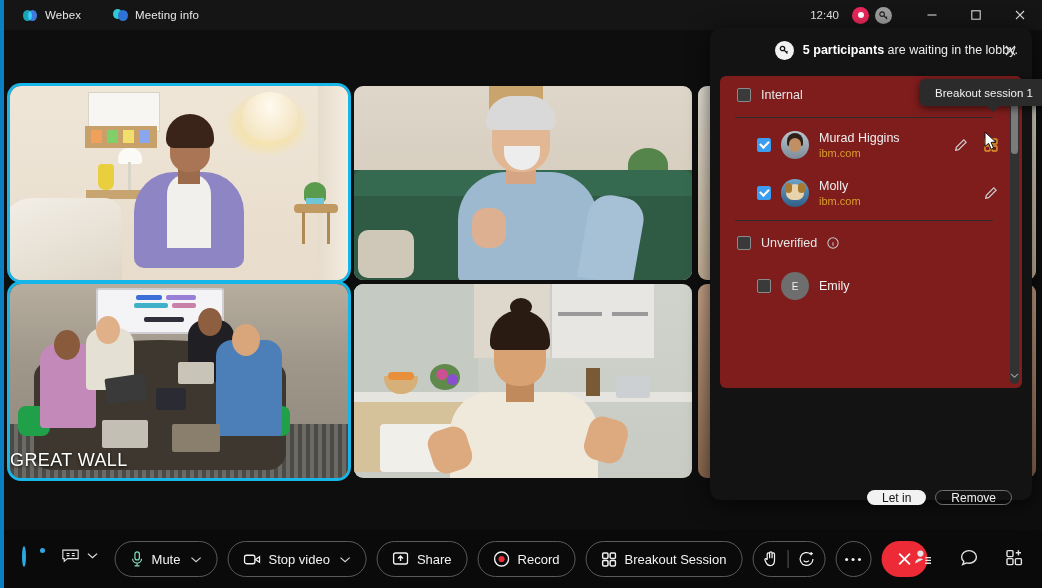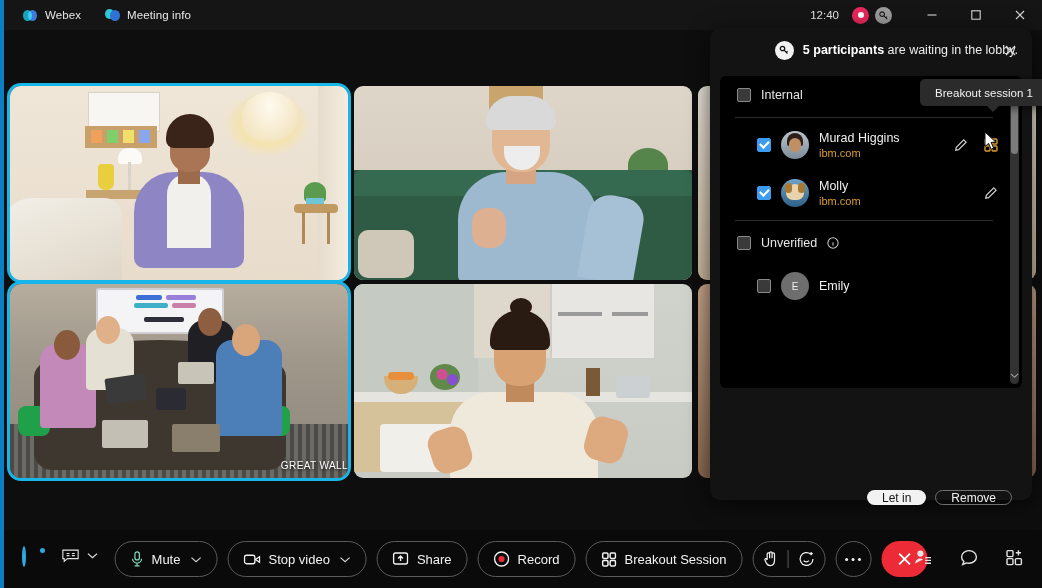--- a/index.html
+++ b/index.html
@@ -15,21 +15,21 @@
   .edge-accent {
     position: absolute; left: 0; top: 0; width: 4px; height: 588px;
     background: #0b7fc4; z-index: 60;
   }
 
   
   .titlebar {
     position: absolute; left: 0; top: 0; width: 1042px; height: 30px;
     background: #151515; display: flex; align-items: center; z-index: 40;
   }
-  .tb-left { display: flex; align-items: center; gap: 4px; padding-left: 13px; }
+  .tb-left { display: flex; align-items: center; gap: 12px; padding-left: 13px; }
   .tb-item { display: flex; align-items: center; gap: 7px; padding: 0 10px; height: 30px; }
   .tb-item span.lbl { font-size: 11.5px; color: #e8e8e8; letter-spacing: .1px; }
   .webex-logo { width: 15px; height: 13px; position: relative; }
   .webex-logo i {
     position: absolute; top: 1px; width: 9px; height: 11px; border-radius: 50%;
     display: block;
   }
   .webex-logo i.a { left: 0; background: #17a3b8; }
   .webex-logo i.b { left: 5px; background: #2b6fd8; mix-blend-mode: screen; }
   .mi-icon { width: 15px; height: 14px; position: relative; }
@@ -58,22 +58,22 @@
   .win-btn svg { display: block; }
 
   
   .grid { position: absolute; left: 0; top: 30px; width: 1042px; height: 500px; }
   .tile {
     position: absolute; border-radius: 9px; overflow: hidden; background: #1c1c1c;
   }
   .tile .pic { position: absolute; inset: 0; }
   .tile.active { box-shadow: 0 0 0 3px #17b6e8; border-radius: 11px; }
   .tile .name {
-    position: absolute; left: 0; right: 0; bottom: 7px; text-align: right;
-    color: #fff; font-size: 10px; letter-spacing: .4px;
+    position: absolute; left: 0; right: 0; bottom: 7px; text-align: left;
+    color: #fff; font-size: 18px; letter-spacing: .4px;
     text-shadow: 0 1px 3px rgba(0,0,0,.8);
   }
 
   
   .p1 { background:
     radial-gradient(ellipse 60px 46px at 257px 38px, #fff3cf 0%, #f4e3b0 45%, rgba(244,227,176,0) 72%),
     linear-gradient(180deg,#efe6d8 0%,#e8dccb 100%); }
   .p1 .bed { position:absolute; left:-8px; bottom:-8px; width:120px; height:90px; background:linear-gradient(160deg,#f3efe7,#ddd5c6); border-radius:30px 18px 0 0;}
   .p1 .wall-board { position:absolute; left:78px; top:6px; width:72px; height:40px; background:#f7f6f2; border:1px solid #d8d4c8; }
   .p1 .cork { position:absolute; left:75px; top:40px; width:72px; height:22px; background:#c8a06a; }
@@ -186,21 +186,21 @@
   }
   .panel-head .txt { font-size: 12.5px; color: #ededed; white-space: nowrap; }
   .panel-head .txt b { font-weight: 700; color: #fff; }
   .panel-close {
     position: absolute; right: 9px; top: 9px; width: 26px; height: 26px;
     display: flex; align-items: center; justify-content: center; color: #d9d9d9; border-radius: 4px;
   }
 
   .list-wrap {
     position: absolute; left: 10px; top: 48px; width: 302px; height: 312px;
-    background: #000000; border-radius: 6px; overflow: hidden;
+    background: #7f1d1d; border-radius: 6px; overflow: hidden;
   }
   .list-scroll { position: absolute; inset: 0 14px 0 0; overflow: hidden; }
 
   .group-head { display: flex; align-items: center; height: 38px; padding-left: 17px; gap: 10px; }
   .group-head .glbl { font-size: 12.5px; color: #e6e6e6; }
   .info-ico { width: 12px; height: 12px; color: #c8c8c8; flex: 0 0 auto; }
 
   .prow { display: flex; align-items: center; height: 48px; padding-left: 37px; gap: 10px; position: relative; }
   .prow .av { width: 28px; height: 28px; border-radius: 50%; overflow: hidden; flex: 0 0 auto; position: relative; }
   .prow .meta { flex: 1 1 auto; min-width: 0; }

